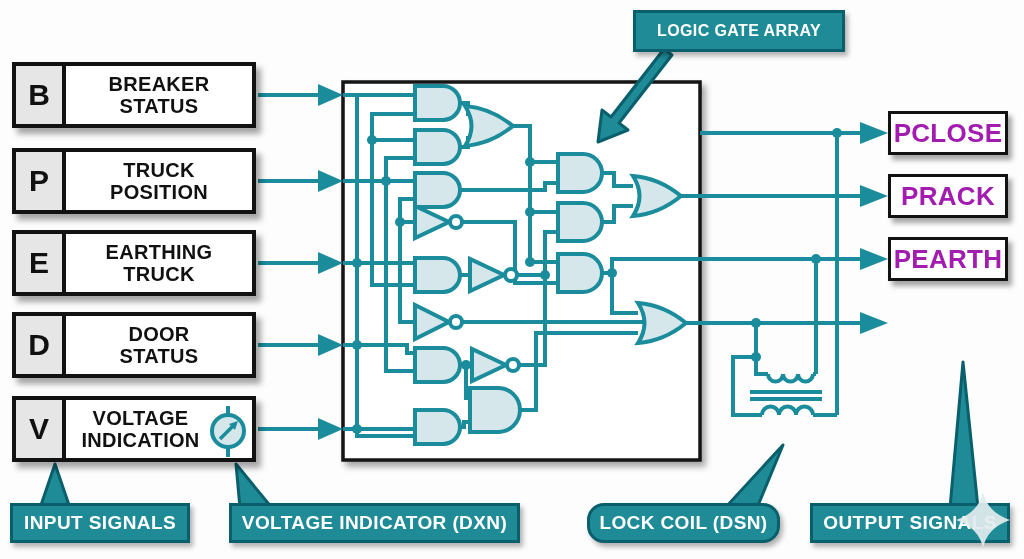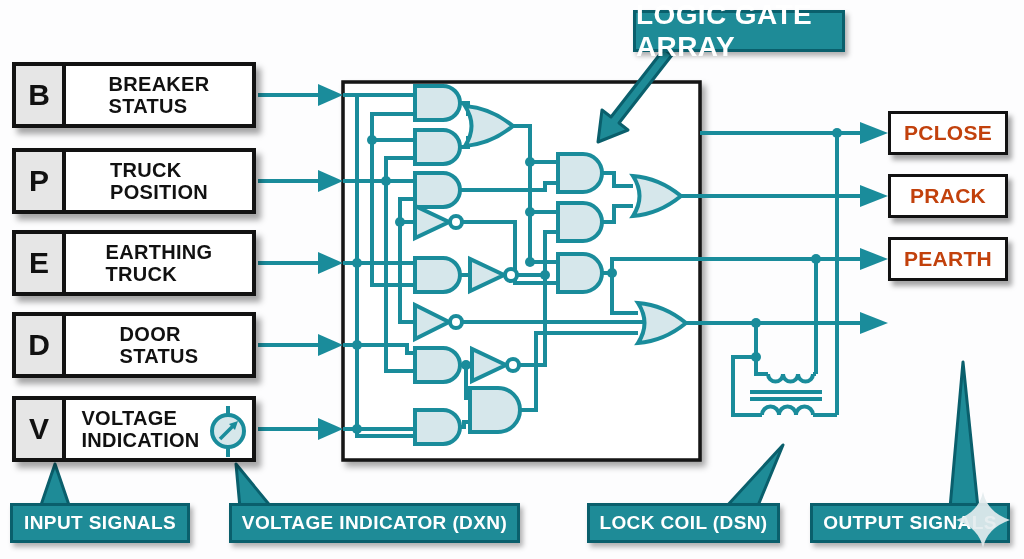--- a/index.html
+++ b/index.html
@@ -34,44 +34,44 @@
     box-shadow:5px 6px 6px rgba(0,0,0,.35);z-index:2;
   }
   .letter-cell{
     width:46px;background:var(--letter-cell);
     border-right:4px solid var(--box-border);
     display:flex;align-items:center;justify-content:center;
     font-size:30px;font-weight:bold;color:#111;
   }
   .label-cell{
     flex:1;display:flex;align-items:center;justify-content:center;
-    font-size:20px;font-weight:bold;color:#111;
+    font-size:20px;font-weight:bold;color:#111;text-align:center;
     line-height:1.12;white-space:pre-line;letter-spacing:.3px;
   }
   .label-cell.has-icon{padding-right:44px;padding-left:7px;}
 
   .output-box{
     position:absolute;left:888px;width:120px;height:44px;
     background:#fff;border:3.5px solid var(--box-border);
     box-sizing:border-box;display:flex;align-items:center;justify-content:center;
-    font-size:21px;font-weight:bold;color:#c2410c;letter-spacing:.3px;
+    font-size:26px;font-weight:bold;color:#a21caf;letter-spacing:.3px;
     box-shadow:4px 5px 5px rgba(0,0,0,.35);z-index:2;
   }
 
   .callout{
     position:absolute;height:40px;background:var(--callout-fill);
     border:3px solid var(--callout-border);box-sizing:border-box;
     display:flex;align-items:center;justify-content:center;
     color:#fff;font-size:19px;font-weight:bold;letter-spacing:.4px;
     box-shadow:3px 4px 5px rgba(0,0,0,.3);z-index:3;
   }
-  .callout-title{left:633px;top:10px;width:212px;height:42px;font-size:28px;}
+  .callout-title{left:633px;top:10px;width:212px;height:42px;font-size:16px;}
   .callout-input{left:10px;top:503px;width:180px;}
   .callout-voltage{left:229px;top:503px;width:291px;}
-  .callout-lock{left:587px;top:503px;width:193px;}
+  .callout-lock{left:587px;top:503px;width:193px;border-radius:17px;}
   .callout-output{left:810px;top:503px;width:200px;}
   .top-layer{z-index:5;}
 </style>
 </head>
 <body>
 
 <div class="canvas">
 
   <svg class="layer" width="1024" height="559" viewBox="0 0 1024 559">
     <defs>

